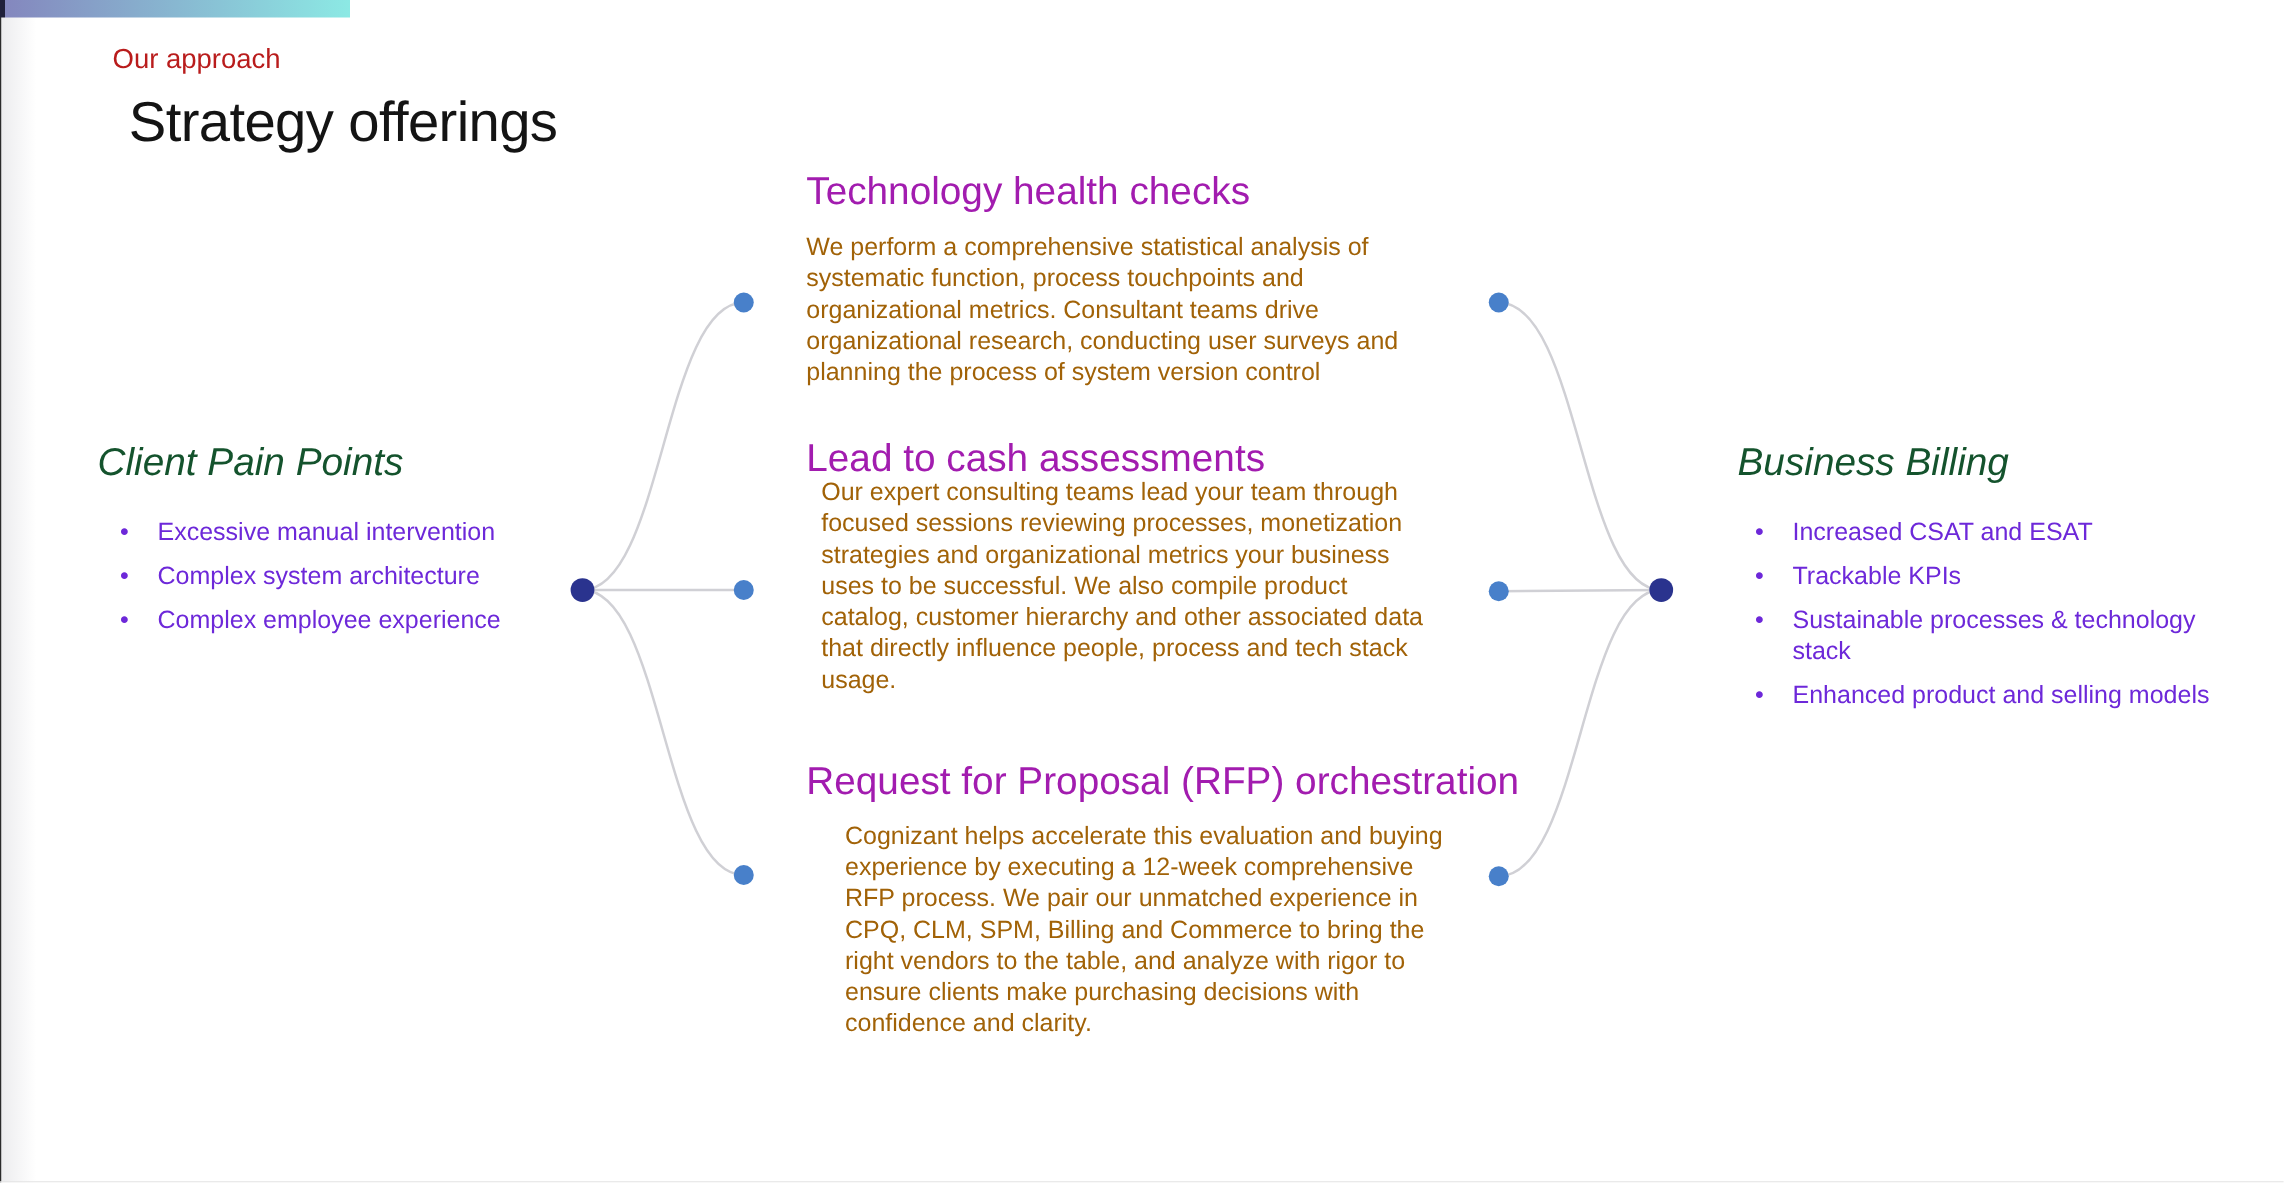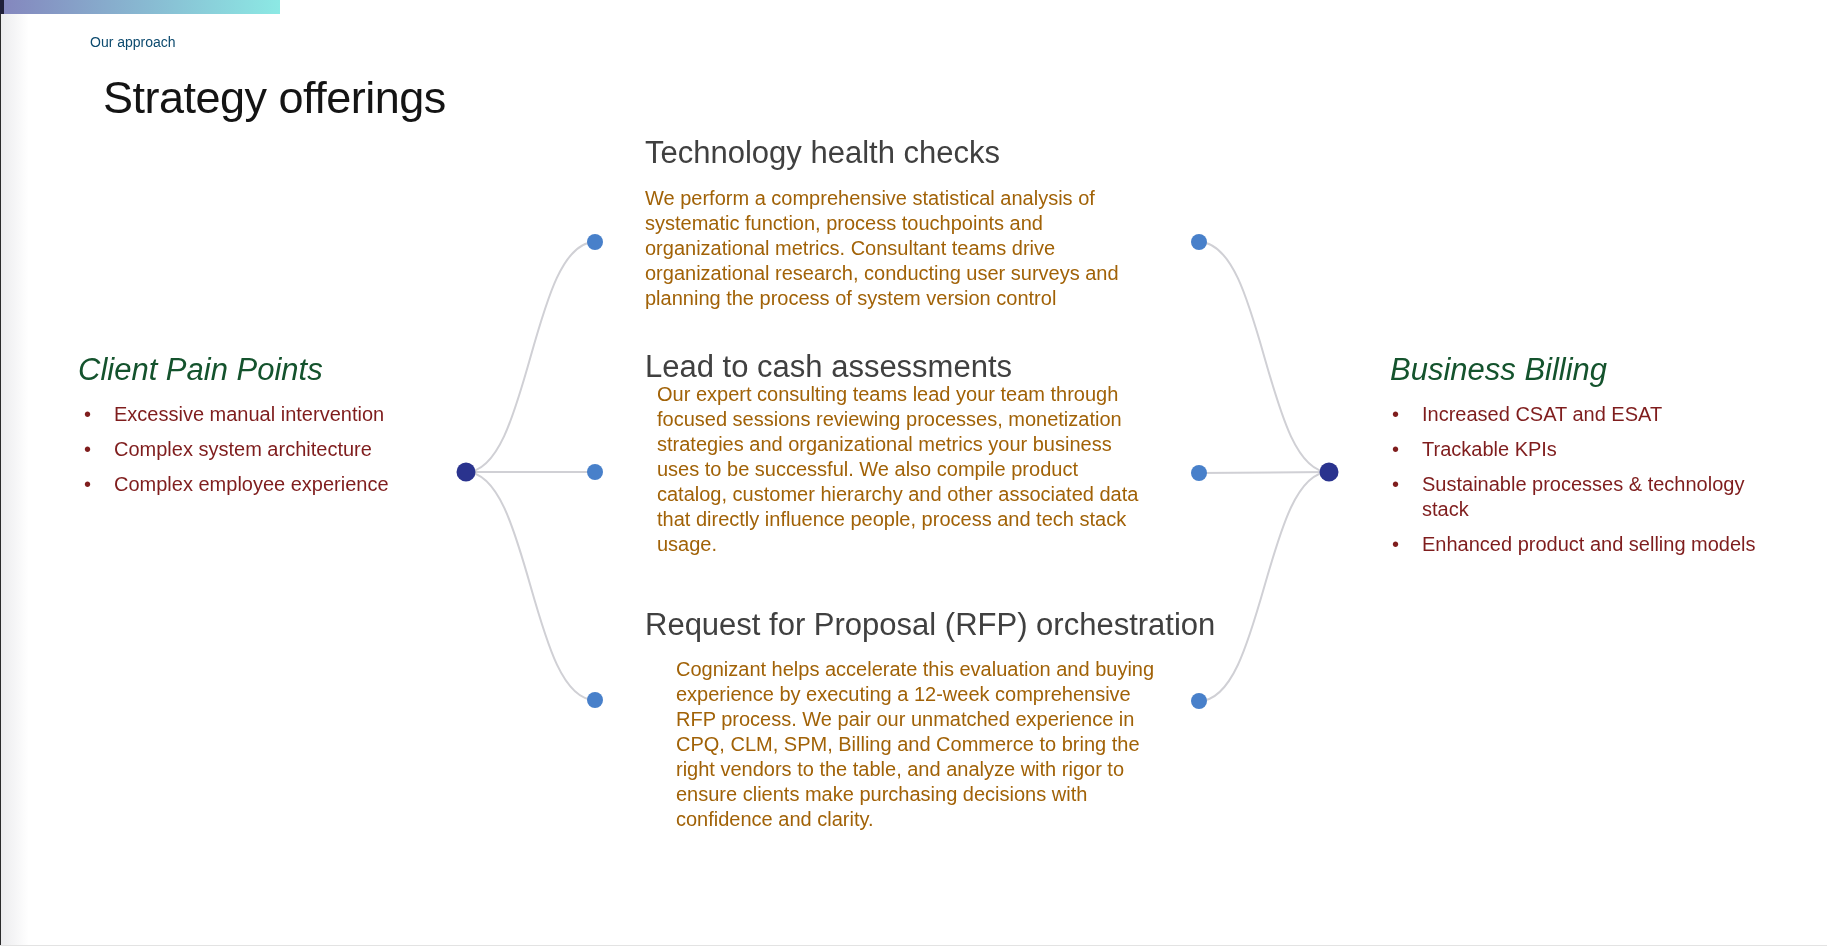--- a/index.html
+++ b/index.html
@@ -30,54 +30,54 @@
     background: #20203a;
   }
   .topbar-gradient {
     position: absolute; left: 4px; top: 0; width: 276px; height: 14px;
     background: linear-gradient(90deg, #8487be, #8ce9e4);
   }
 
   
   .eyebrow {
     position: absolute; left: 90px; top: 34px;
-    font-size: 14px; line-height: 1.2; color: #0c4a6e;
+    font-size: 22px; line-height: 1.2; color: #b91c1c;
   }
   .page-title {
     position: absolute; left: 103px; top: 73px;
     font-size: 45px; line-height: 1.1; letter-spacing: -0.5px; color: #141414;
   }
 
   
   .side-heading {
     position: absolute;
     font-size: 31px; line-height: 1; color: #14532d; font-style: italic;
   }
   .heading-pain    { left: 78px;  top: 354px; }
   .heading-outcome { left: 1390px; top: 354px; }
 
   ul.bullets {
-    position: absolute; margin: 0; padding: 0; list-style: none;
-    font-size: 20px; line-height: 25px; color: #7f1d1d;
+    position: absolute; margin: 12px; padding: 0; list-style: none;
+    font-size: 20px; line-height: 25px; color: #6d28d9;
   }
   .bullets-pain    { left: 84px;   top: 402px; width: 420px; }
   .bullets-outcome { left: 1392px; top: 402px; width: 470px; }
   ul.bullets li {
     position: relative; padding-left: 30px; margin-bottom: 10px;
     white-space: pre-line;
   }
   ul.bullets li::before {
     content: "\2022";
     position: absolute; left: 0; top: 0;
   }
 
   
   .offering-heading {
     position: absolute; left: 645px;
-    font-size: 31px; line-height: 1; color: #404040;
+    font-size: 31px; line-height: 1; color: #a21caf;
   }
   .offering-body {
     position: absolute; left: 645px; width: 580px;
     font-size: 20px; line-height: 25px; color: #a16207;
     white-space: pre-line;
   }
   .h-offer-1 { top: 137px; }
   .p-offer-1 { top: 186px; }
   .h-offer-2 { top: 351px; }
   .p-offer-2 { top: 382px; margin-left: 12px; }

